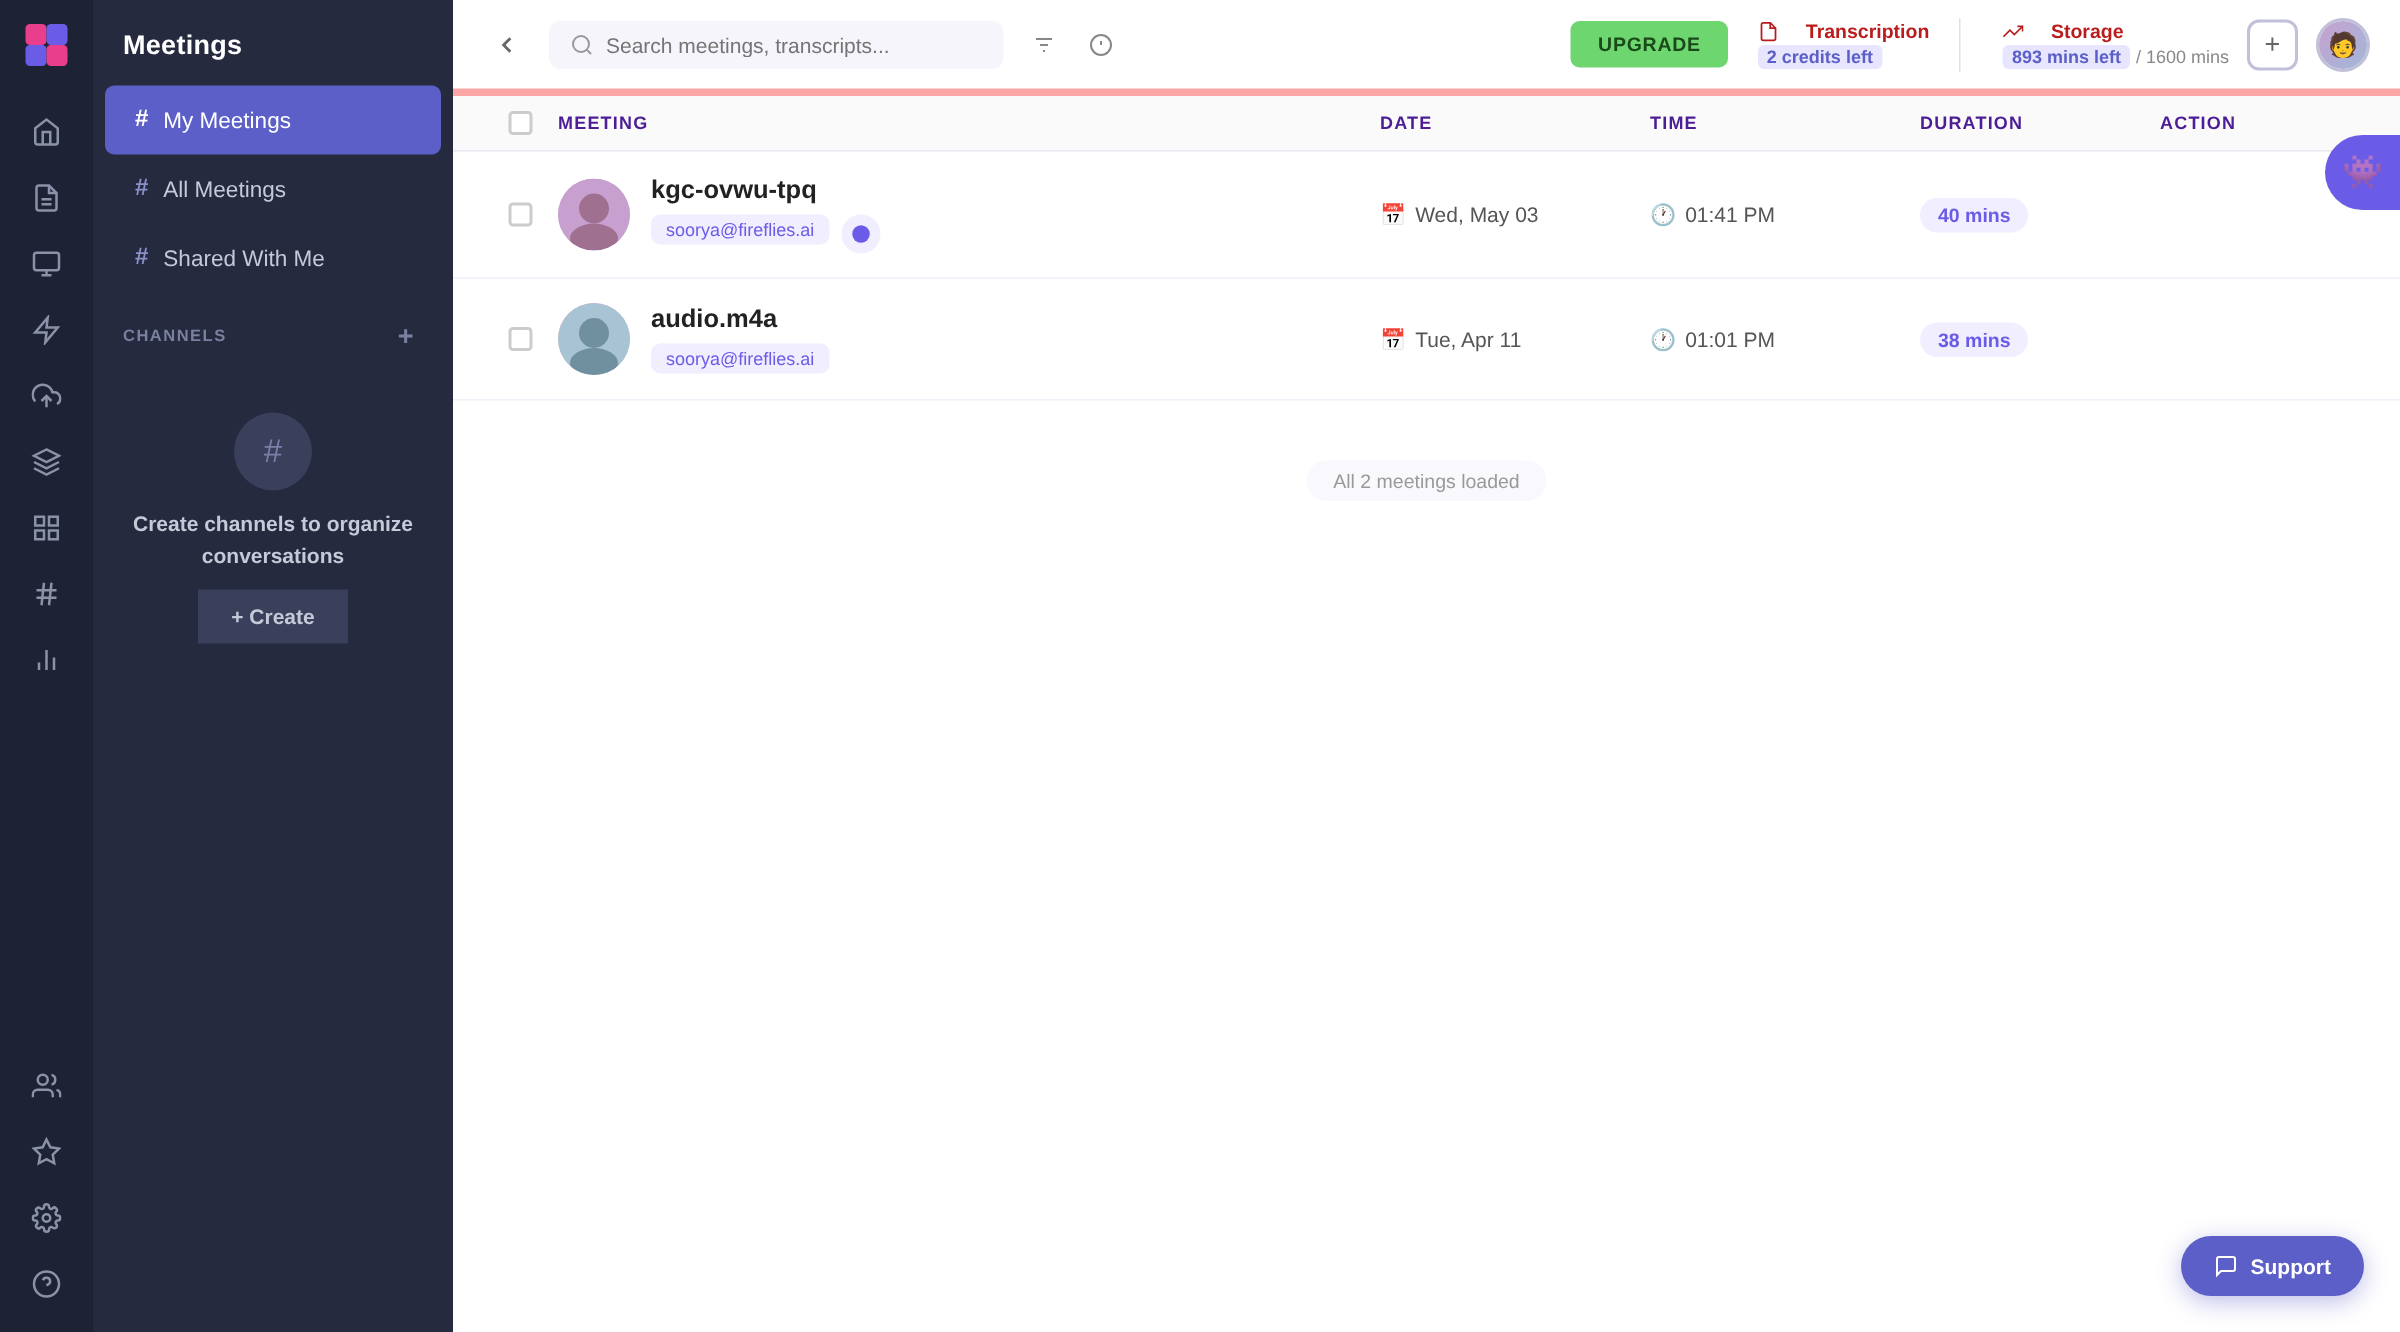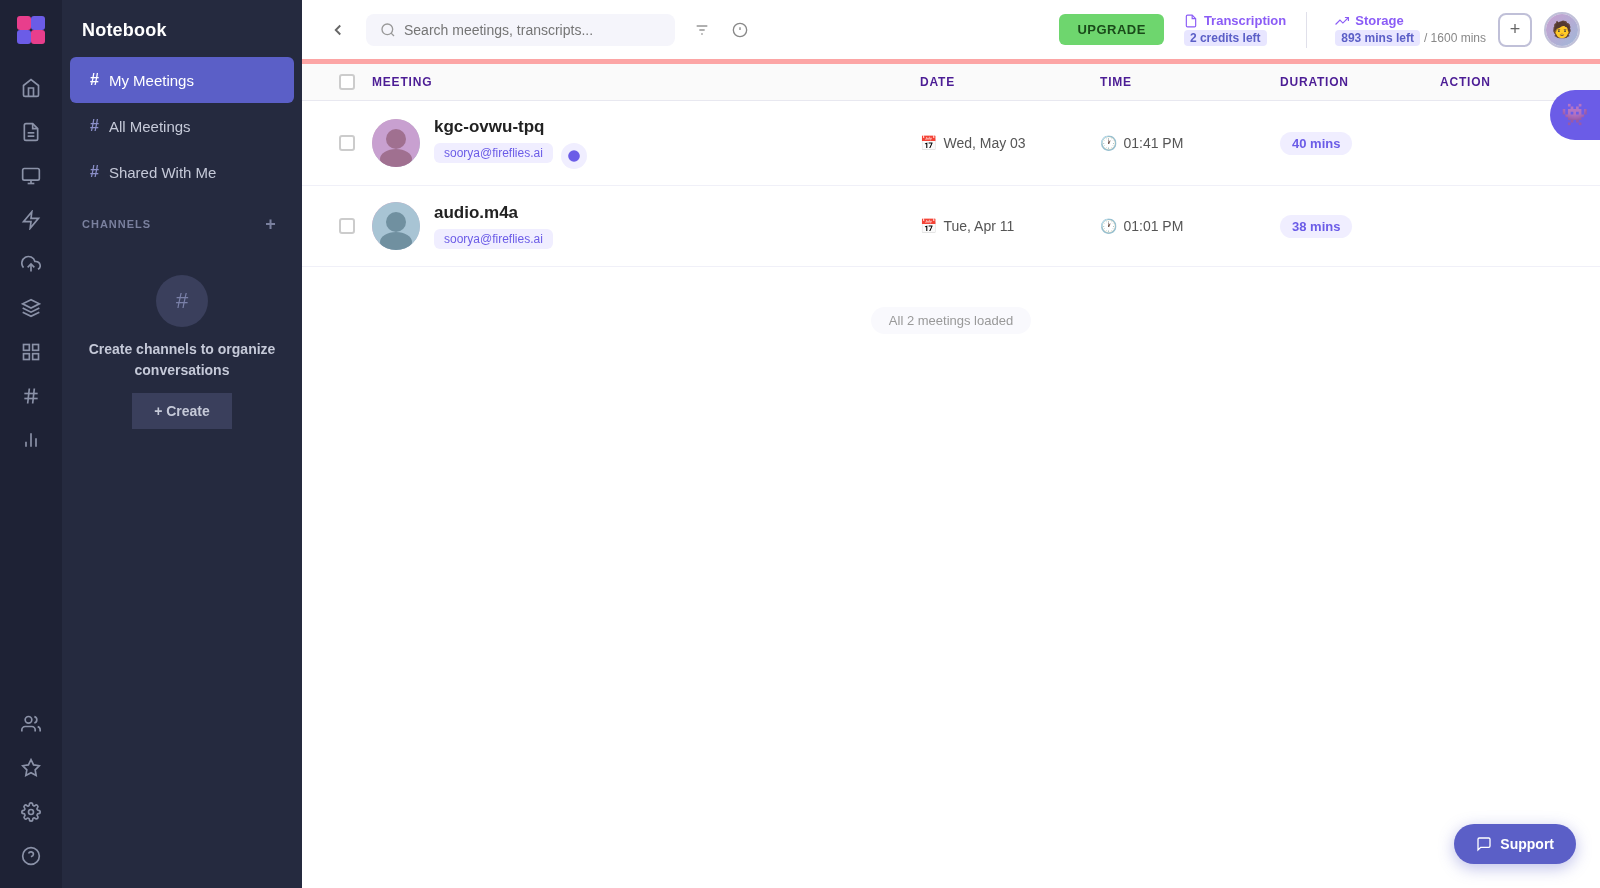--- a/index.html
+++ b/index.html
@@ -213,21 +213,21 @@
     }
     .topbar-stat {
       display: flex;
       flex-direction: column;
       align-items: flex-start;
       font-size: 13px;
       color: #555;
       gap: 2px;
       margin-left: 8px;
     }
-    .topbar-stat .stat-label { font-weight: 600; color: #8b5cf6; display: flex; align-items: center; gap: 6px; }
+    .topbar-stat .stat-label { font-weight: 600; color: #b91c1c; display: flex; align-items: center; gap: 18px; }
     .topbar-stat .stat-sub {
       font-size: 12px;
       background: #e8e6ff;
       color: #5b5fc7;
       border-radius: 4px;
       padding: 1px 6px;
       font-weight: 600;
     }
     .stat-divider { width: 1px; height: 36px; background: #e0e0ea; margin: 0 8px; }
     .plus-btn {
@@ -531,21 +531,21 @@
   <div class="icon-btn">
     <svg width="20" height="20" viewBox="0 0 24 24" fill="none" stroke="currentColor" stroke-width="2">
       <circle cx="12" cy="12" r="10"></circle>
       <path d="M9.09 9a3 3 0 015.83 1c0 2-3 3-3 3"></path>
       <line x1="12" y1="17" x2="12.01" y2="17"></line>
     </svg>
   </div>
 </div>
 
 <div class="nav-sidebar">
-  <div class="sidebar-title">Notebook</div>
+  <div class="sidebar-title">Meetings</div>
 
   <div class="nav-item active">
     <span class="hash">#</span>
     <span>My Meetings</span>
   </div>
   <div class="nav-item">
     <span class="hash">#</span>
     <span>All Meetings</span>
   </div>
   <div class="nav-item">

